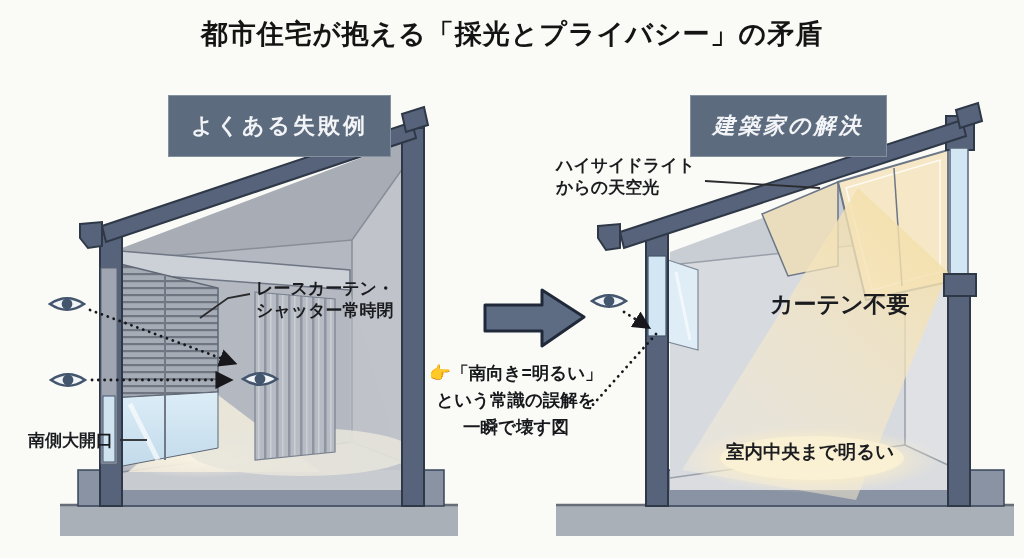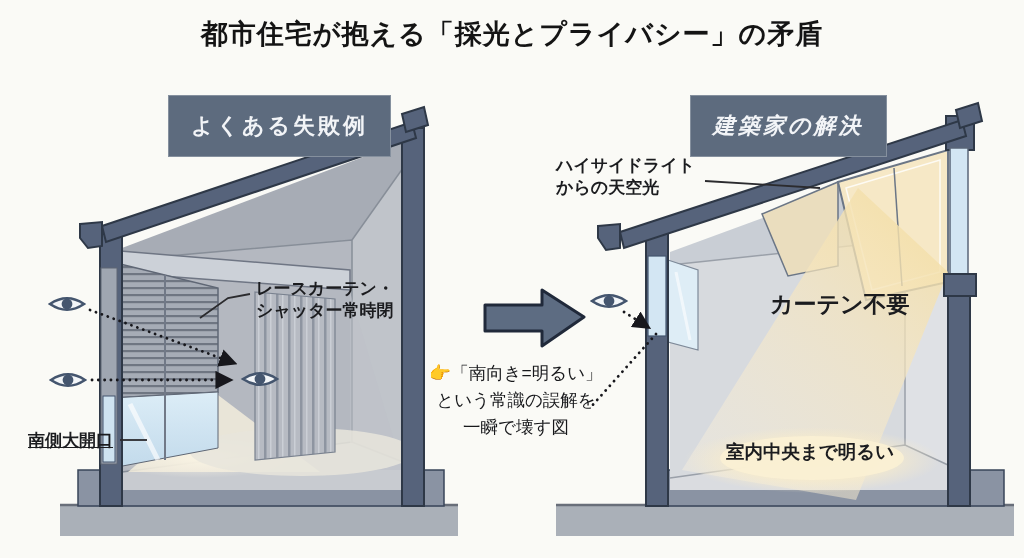--- a/index.html
+++ b/index.html
@@ -18,29 +18,29 @@
     border:1px solid rgba(255,255,255,.25);
   }
   .badge-left{left:168px;top:95px;}
   .badge-right{left:690px;top:95px;font-style:italic;}
   .lbl{
     position:absolute;font-weight:700;color:#1B1C1F;white-space:pre-line;
     font-size:17px;line-height:1.32;
   }
   .lbl-gaze{left:32px;top:240px;}
   .lbl-shutter{left:256px;top:278px;}
-  .lbl-opening{left:28px;top:430px;text-decoration:underline;}
+  .lbl-opening{left:28px;top:430px;}
   .lbl-dark{left:232px;top:438px;font-size:18px;}
   .lbl-skylight{left:556px;top:155px;}
   .lbl-cut{left:583px;top:242px;}
   .lbl-nocurtain{left:728px;top:289px;font-size:23px;margin-left:42px;}
   .lbl-bright{left:700px;top:440px;width:220px;text-align:center;font-size:18.5px;}
   .caption{
     position:absolute;left:398px;top:360px;width:236px;text-align:center;
-    font-weight:400;color:#17181b;font-size:17.5px;line-height:1.55;
+    font-weight:700;color:#17181b;font-size:17.5px;line-height:1.55;
     white-space:pre-line;
   }
   svg.scene{position:absolute;left:0;top:0;}
 </style>
 </head>
 <body>
 
 <div class="stage">
 
   <svg class="scene" width="1024" height="558" viewBox="0 0 1024 558">

